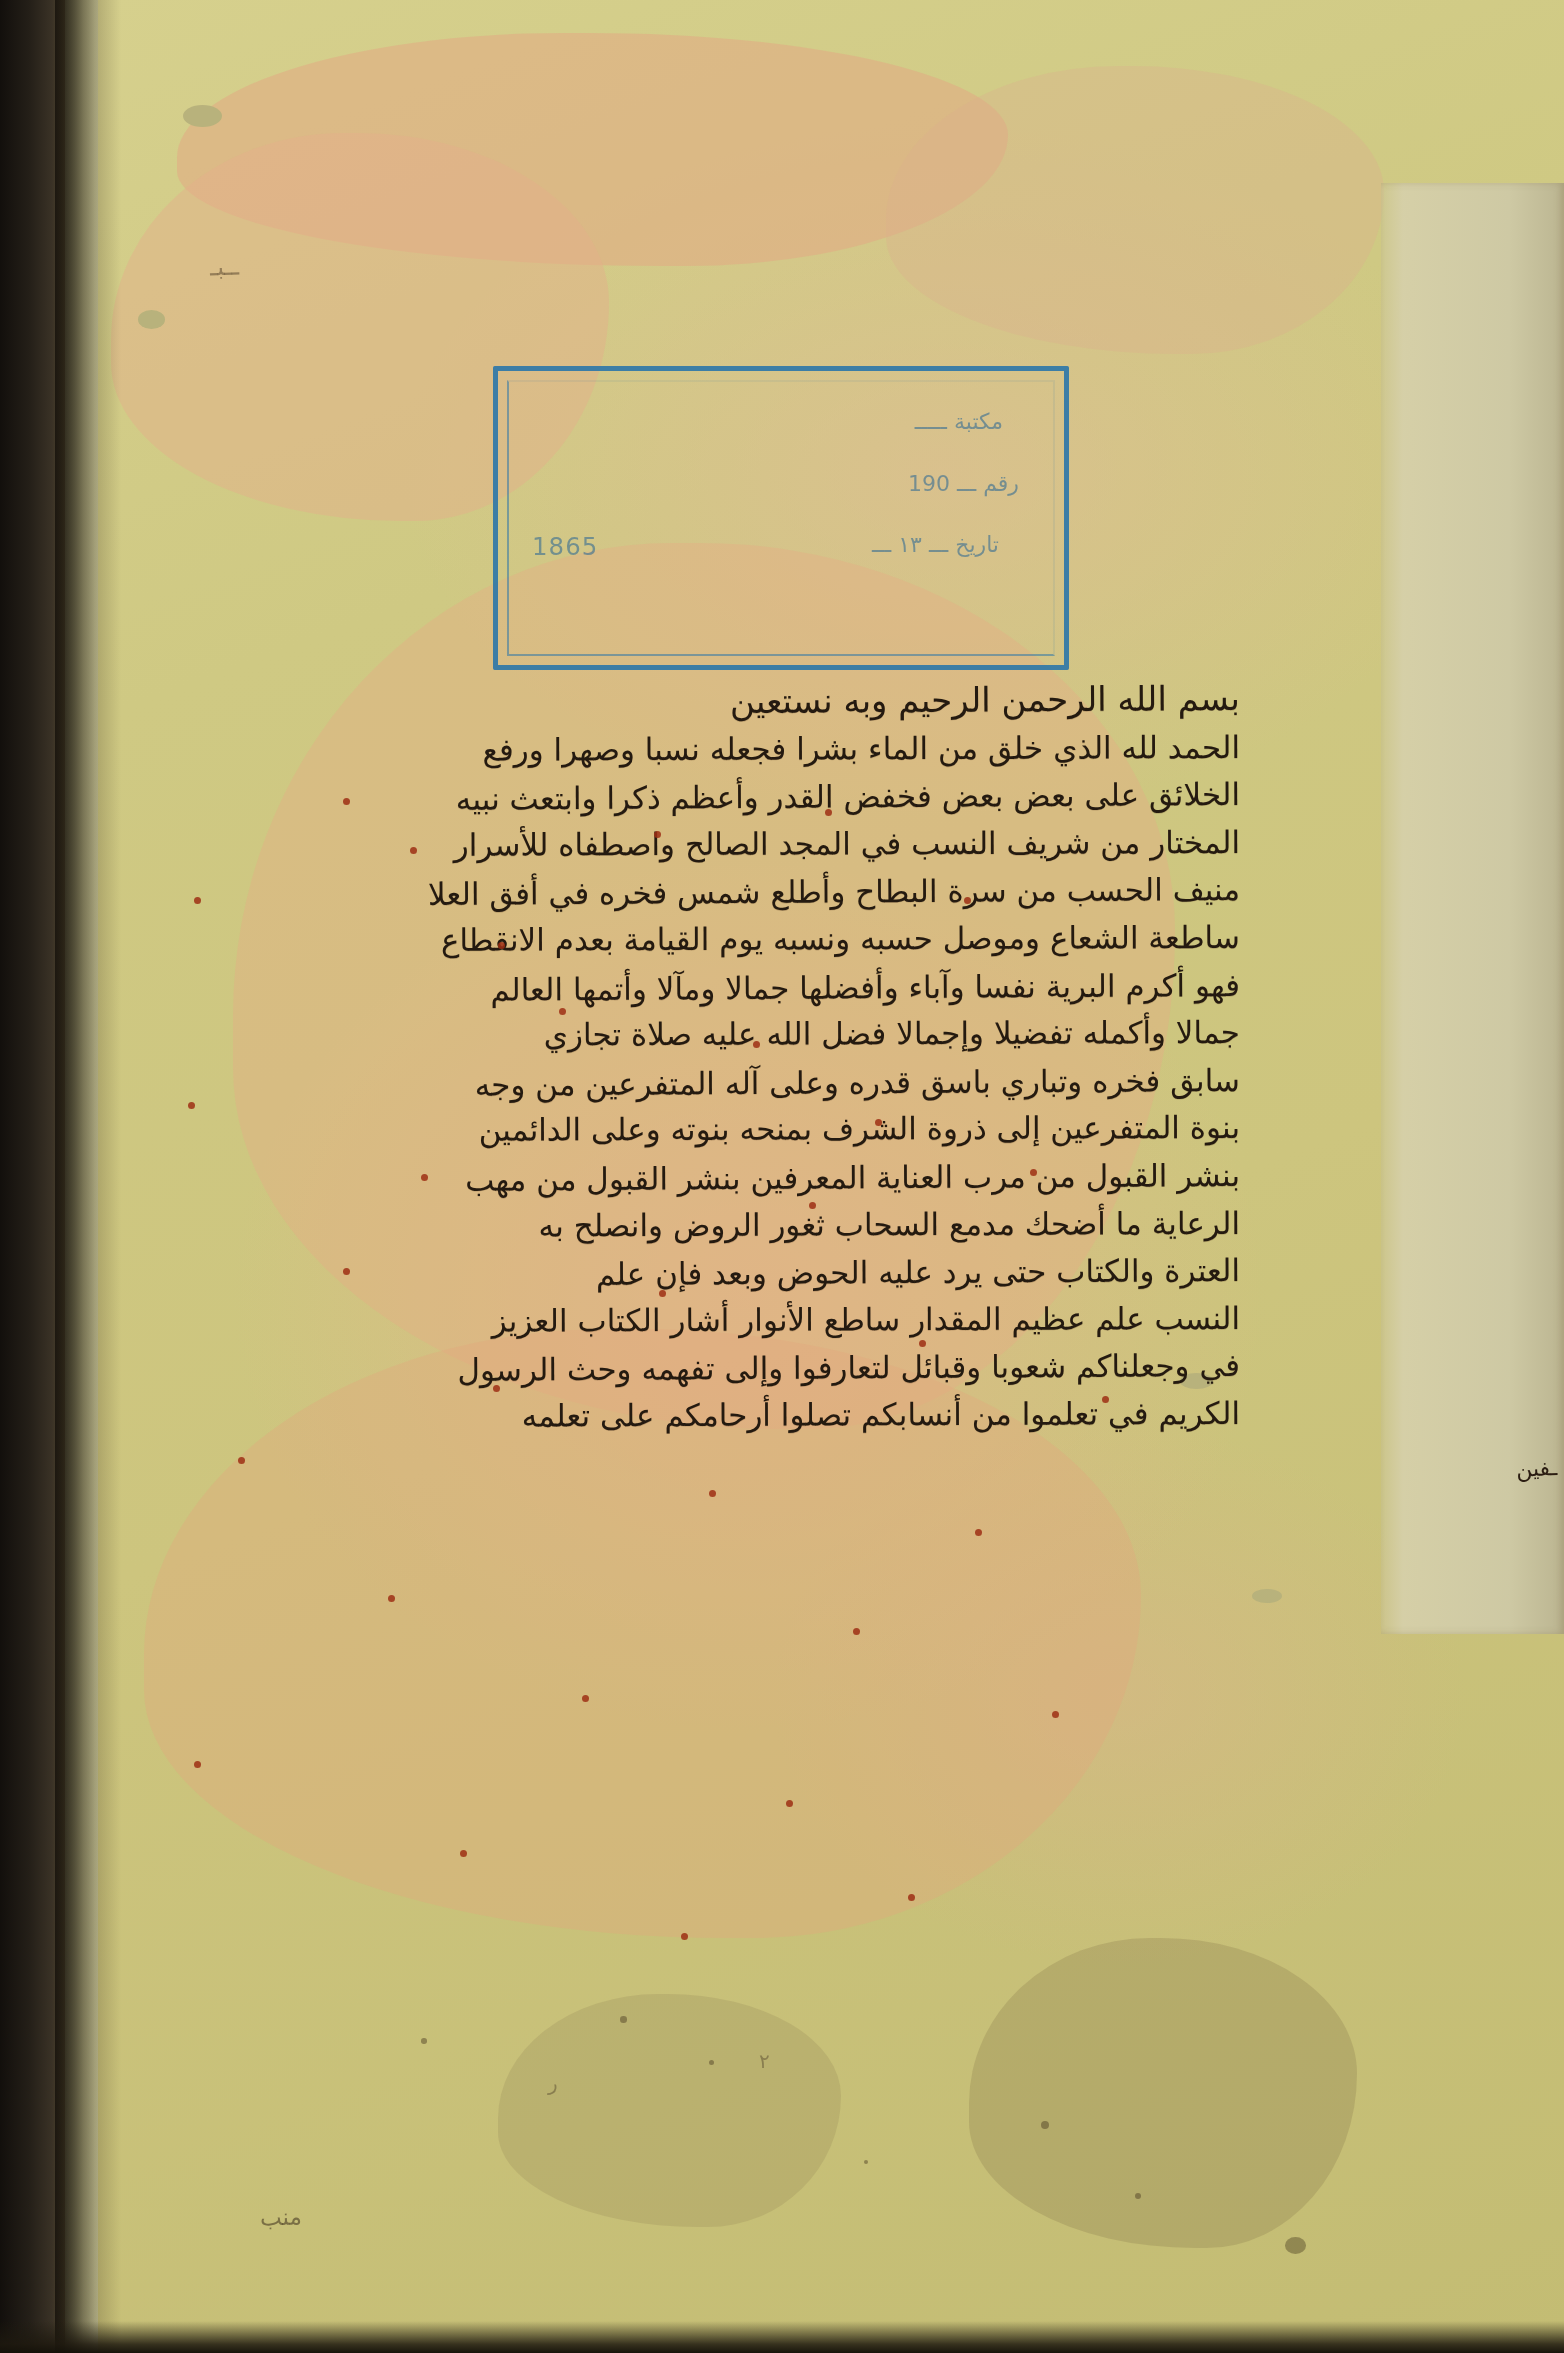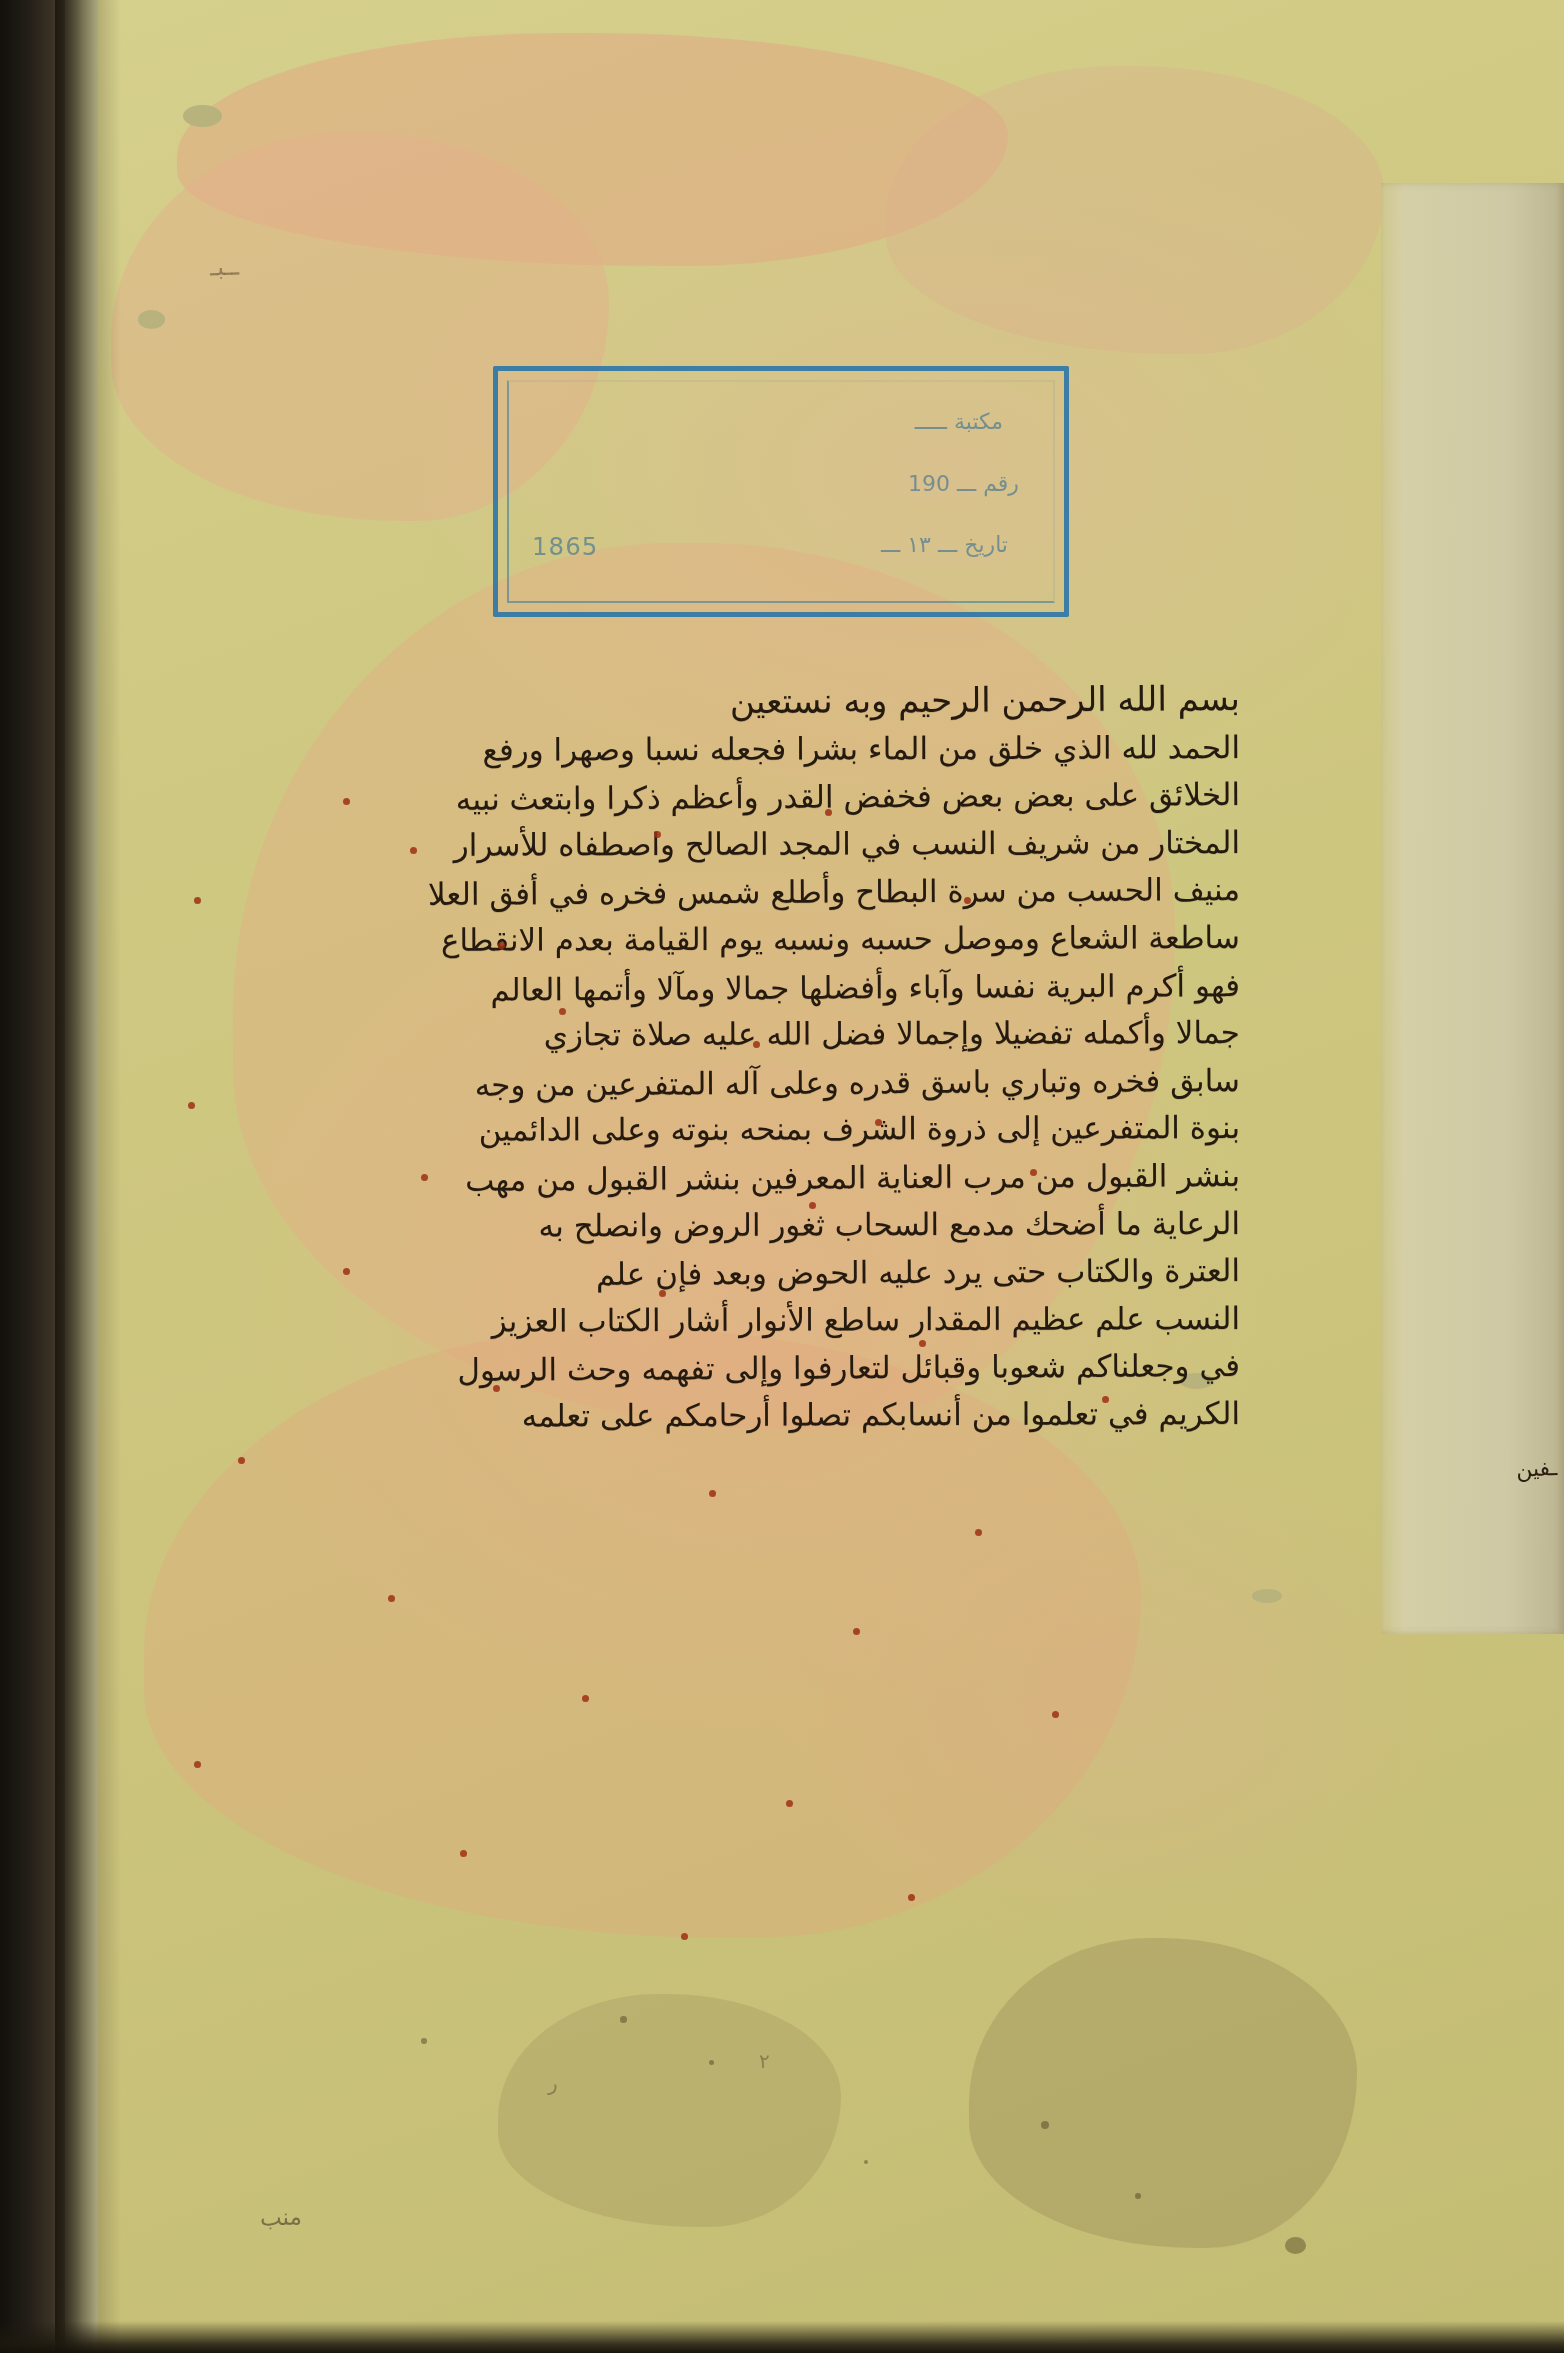--- a/index.html
+++ b/index.html
@@ -89,21 +89,21 @@
     background: linear-gradient(90deg, rgba(205,199,150,0.55) 0%, rgba(214,208,170,0.93) 12%, rgba(206,201,165,0.97) 70%, rgba(186,180,146,0.95) 100%);
     box-shadow: -3.3px 0 7.8px rgba(120,100,60,0.25) inset;
     z-index: 5;
     pointer-events: none;
   }
 
   
   .stamp {
     position: absolute;
     left: 493px; top: 366px;
-    width: 576px; height: 251px;
+    width: 576px; height: 304px;
     z-index: 6;
   }
   .stamp .outer {
     position: absolute; inset: 0;
     border: 5.5px solid #2f77a8;
     border-radius: 1.7px;
     opacity: 0.92;
   }
   .stamp .inner {
     position: absolute;
@@ -118,21 +118,21 @@
     color: #3a6f93;
     font-family: "DejaVu Sans", sans-serif;
     direction: rtl;
     white-space: nowrap;
     opacity: 0.62;
     font-size: 22px;
     letter-spacing: 1.1px;
   }
   .sl1 { right: 66px; top: 43px; }
   .sl2 { right: 50px;  top: 105px; }
-  .sl3 { right: 61px; top: 166px; }
+  .sl3 { right: 70px; top: 166px; }
   .sl4 { left: 39px;   top: 166px; font-size: 24.4px; }
 
   
   .textblock {
     position: absolute;
     left: 166px;
     top: 681px;
     width: 1074px;
     z-index: 7;
     direction: rtl;

